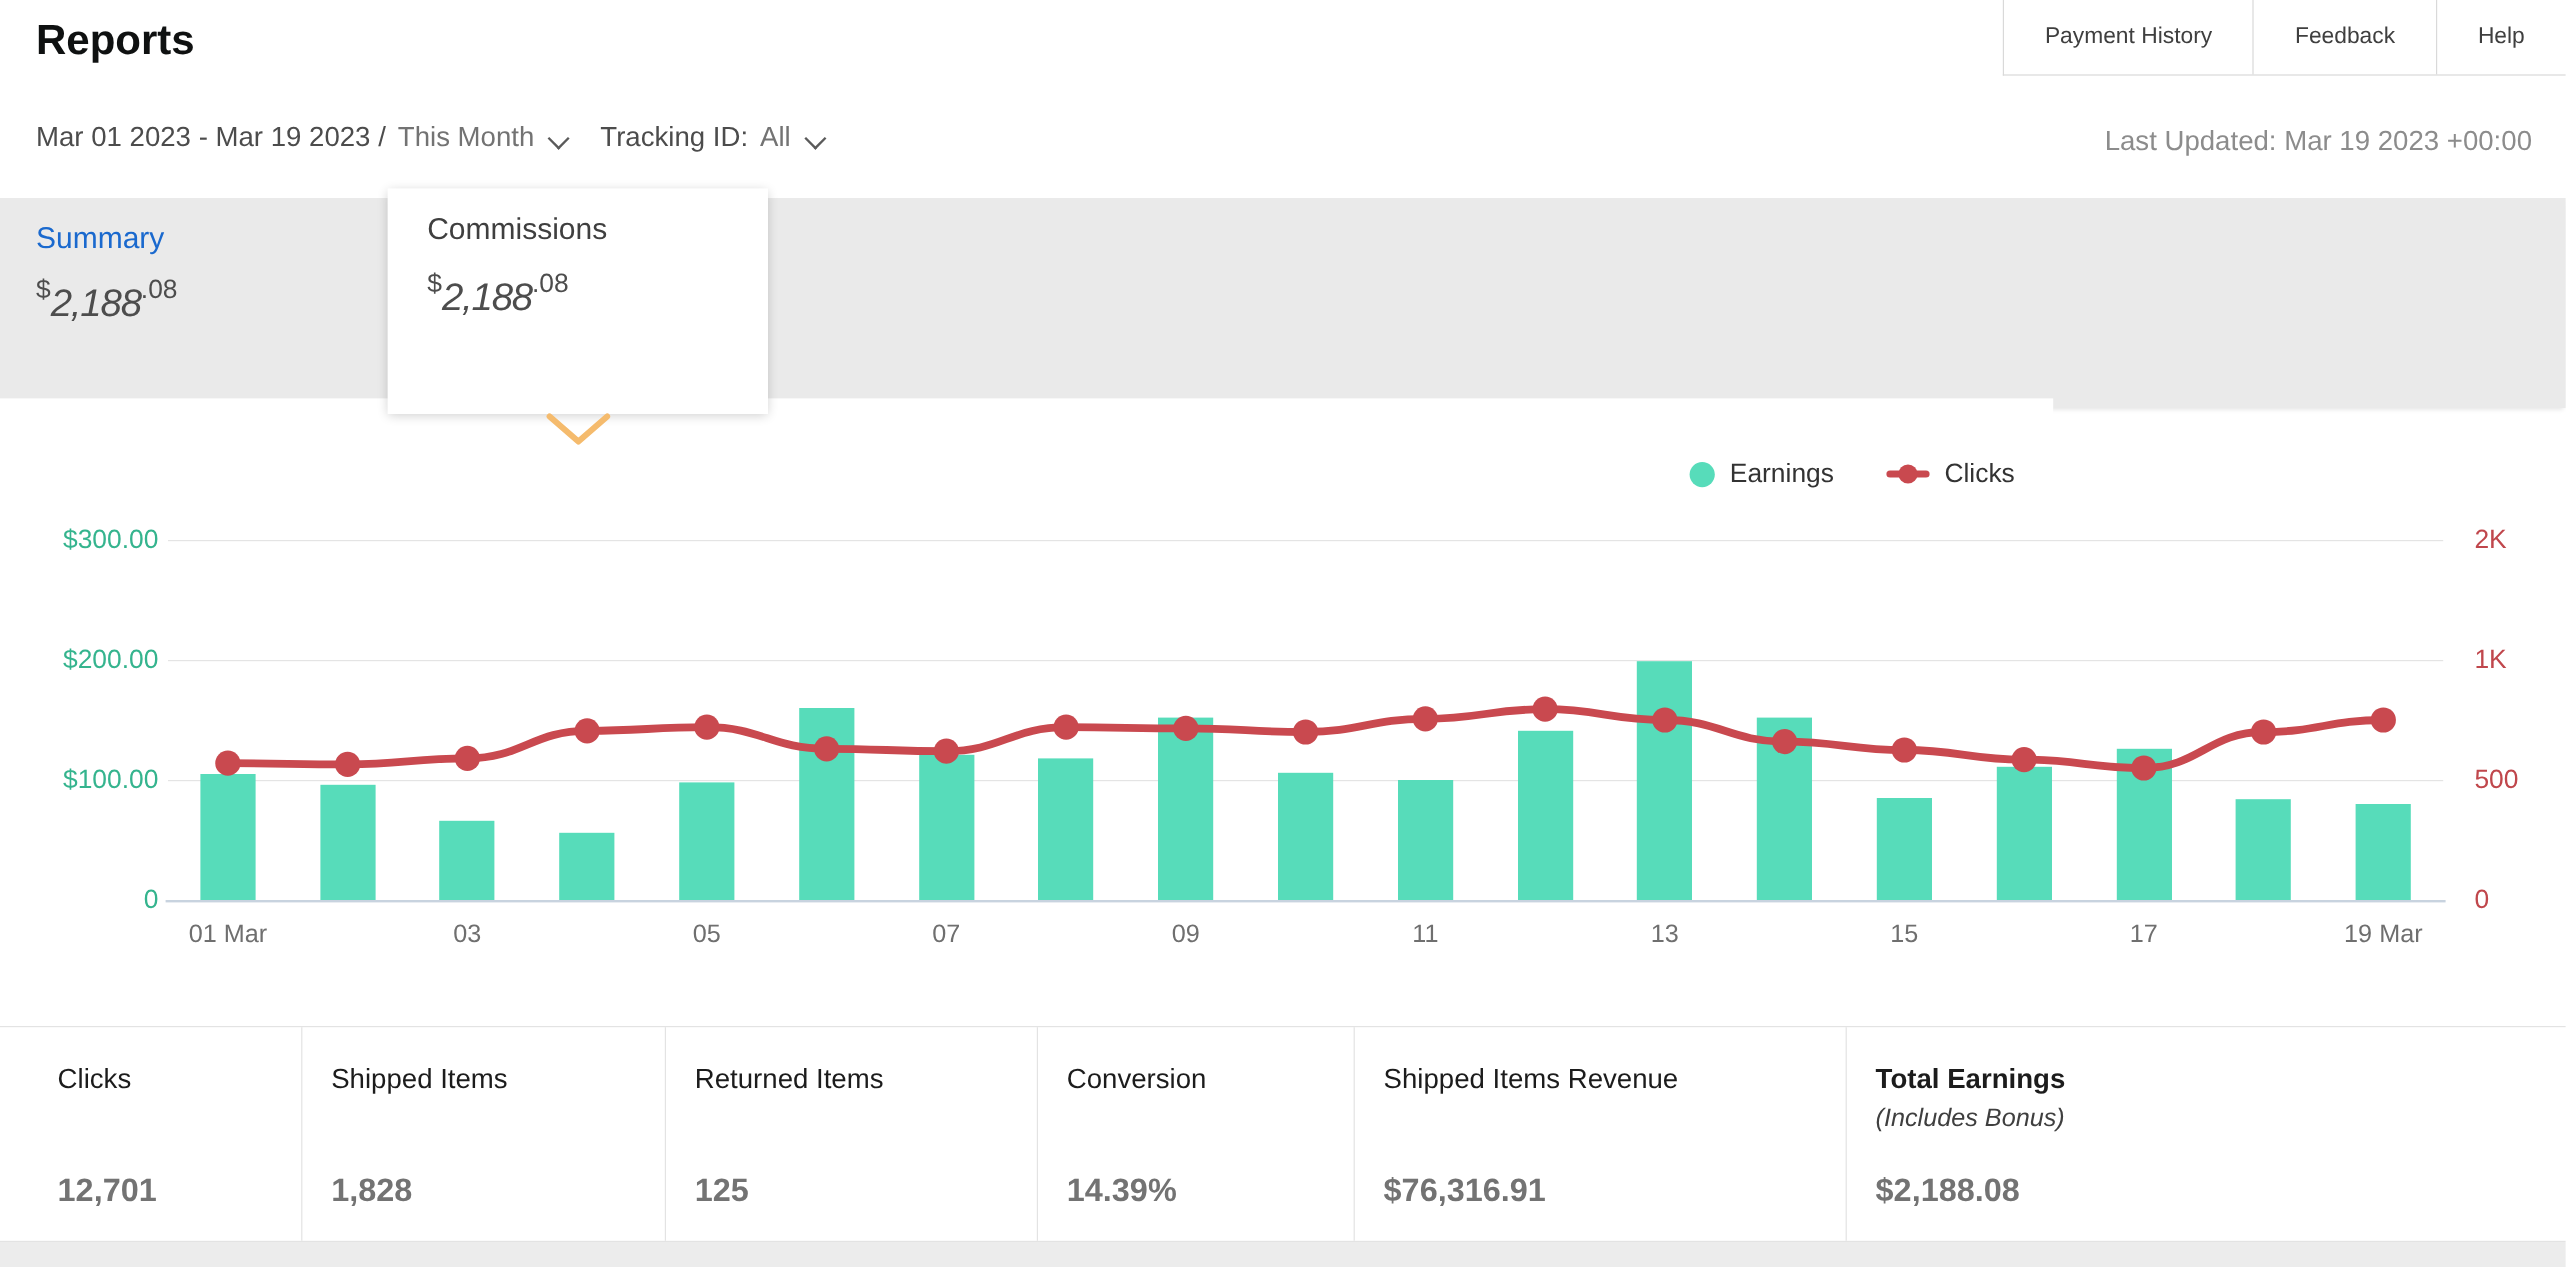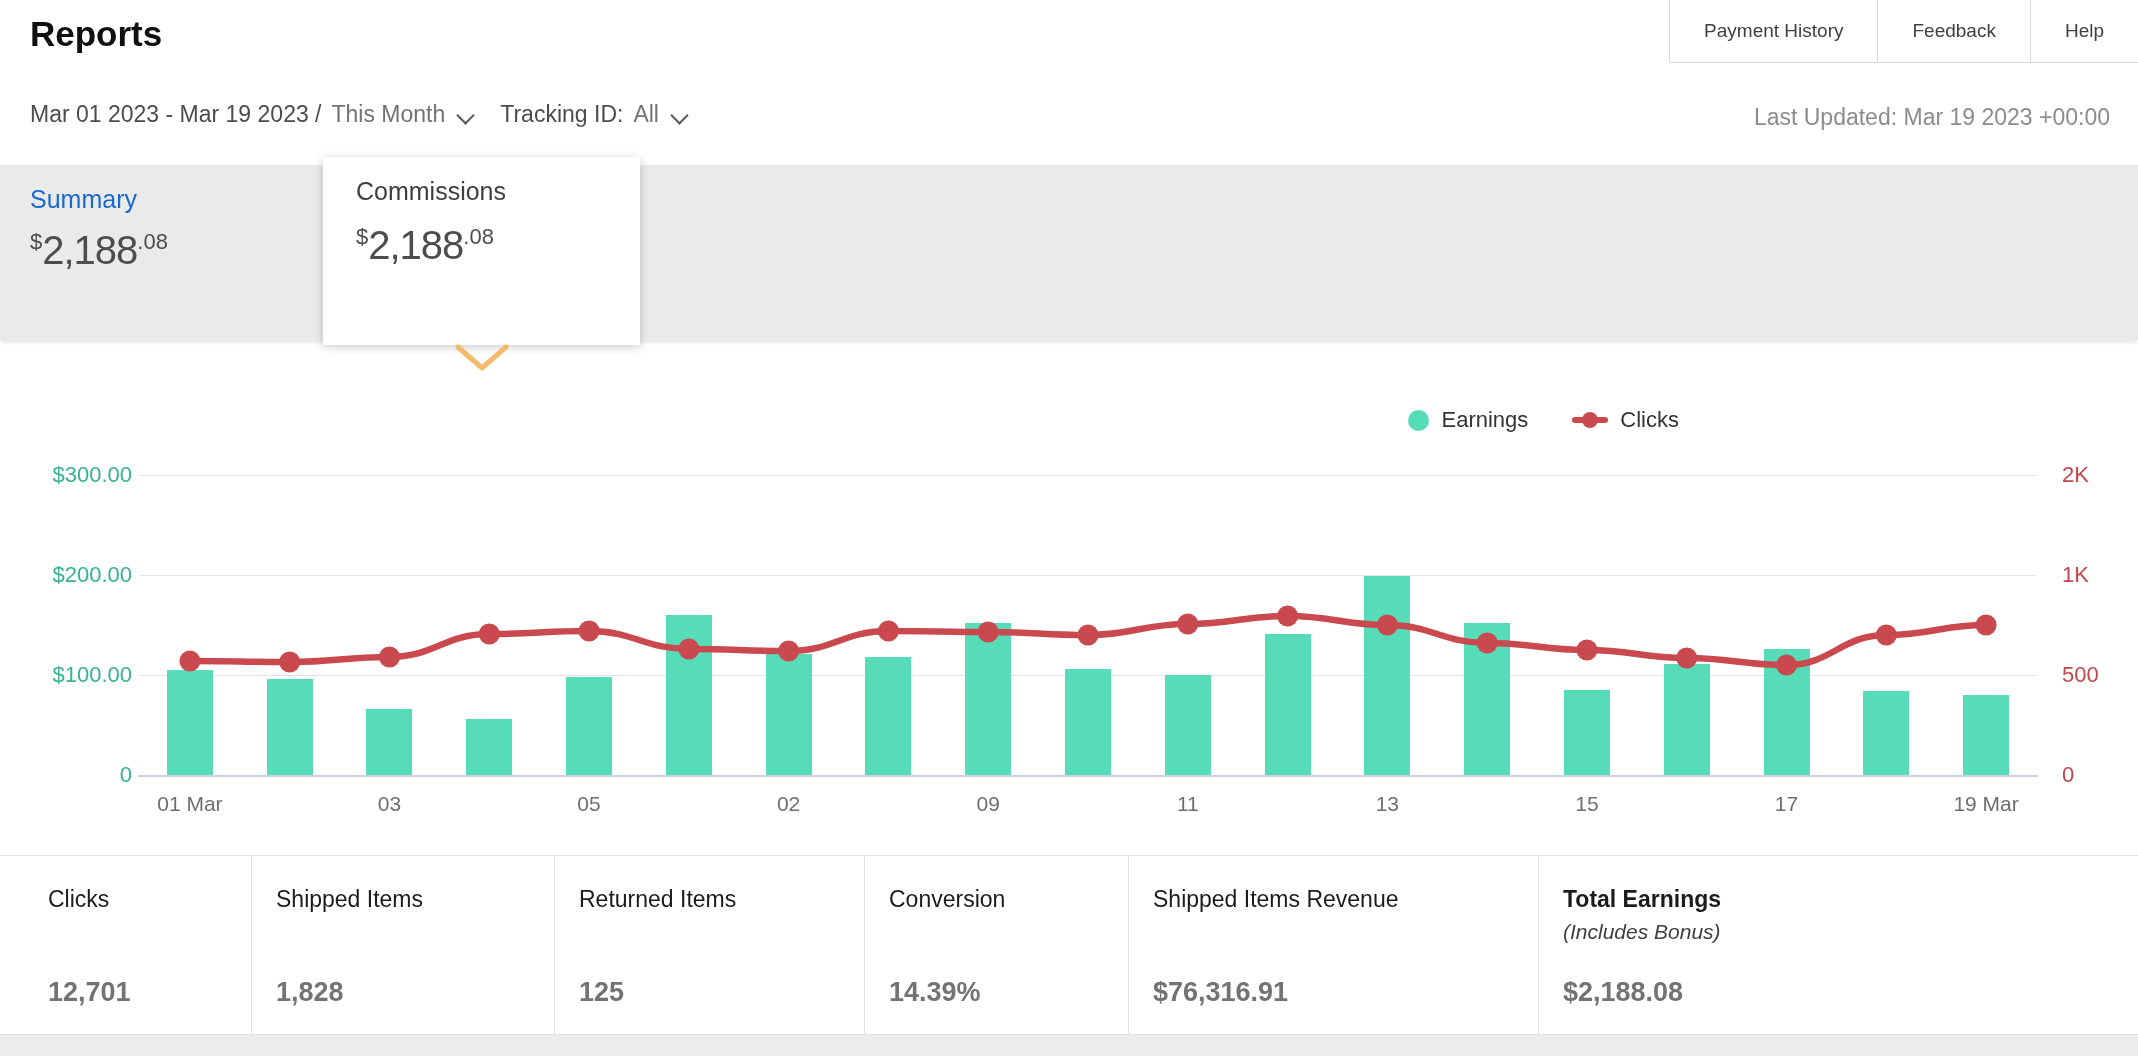--- a/index.html
+++ b/index.html
@@ -25,32 +25,32 @@
   .gap28{width:28px;}
   .last-updated{position:absolute;right:28px;top:104px;font-size:23px;color:#8c8c8c;}
 
   
   .band{position:absolute;left:0;right:0;top:165px;height:175px;background:#eaeaea;
         box-shadow:0 3px 4px -1px rgba(0,0,0,0.12);}
   .summary-tab{position:absolute;left:30px;top:20px;cursor:pointer;}
   .summary-tab .tab-label{font-size:25px;color:#1a69ce;}
   .money{display:block;margin-top:14px;color:#4d4d4d;}
   .money .cur{font-size:22px;vertical-align:15px;}
-  .money .main{font-size:40px;letter-spacing:-1px;}
+  .money .main{font-size:32px;letter-spacing:-1px;font-style:italic;}
   .money .cents{font-size:22px;vertical-align:15px;}
 
   
   .popup{position:absolute;left:323px;top:157px;width:317px;height:188px;background:#fff;
          box-shadow:0 2px 9px rgba(0,0,0,0.20);z-index:3;}
   .popup .popup-label{position:absolute;left:33px;top:20px;font-size:25px;color:#3f3f3f;}
   .popup .money{position:absolute;left:33px;top:52px;}
   .popup-arrow{position:absolute;left:455px;top:344px;z-index:4;}
 
   
-  .chart{position:absolute;left:0;top:357px;width:1711px;height:515px;background:#fff;}
+  .chart{position:absolute;left:0;top:332px;width:1711px;height:515px;background:#fff;}
   .legend{position:absolute;top:50px;right:32px;display:flex;align-items:center;gap:44px;font-size:22px;color:#333;}
   .legend .legend-item{display:flex;align-items:center;gap:12px;cursor:pointer;}
   .dot-earnings{width:21px;height:21px;border-radius:50%;}
   .marker-clicks{position:relative;width:36px;height:6px;border-radius:3px;}
   .marker-clicks::after{content:"";position:absolute;left:10px;top:-5px;width:16px;height:16px;border-radius:50%;
         background:inherit;}
   .plot{position:absolute;left:140px;top:118px;width:1896px;height:300px;}
   .gridline{position:absolute;left:0;width:100%;height:1px;background:#e4e4e4;}
   .baseline{position:absolute;left:-2px;right:-2px;bottom:-2px;height:2px;background:#c8d3df;}
   .bar{position:absolute;bottom:0;}
@@ -178,21 +178,21 @@
         <div class="ylab" style="color: rgb(53, 180, 142); top: 205px;">$200.00</div>
         <div class="ylab" style="color: rgb(53, 180, 142); top: 305px;">$100.00</div>
         <div class="ylab" style="color: rgb(53, 180, 142); top: 405px;">0</div>
         <div class="ylab-r" style="color: rgb(192, 71, 76); top: 105px;">2K</div>
         <div class="ylab-r" style="color: rgb(192, 71, 76); top: 205px;">1K</div>
         <div class="ylab-r" style="color: rgb(192, 71, 76); top: 305px;">500</div>
         <div class="ylab-r" style="color: rgb(192, 71, 76); top: 405px;">0</div>
         <div class="xlab" style="left: 119.895px;">01 Mar</div>
         <div class="xlab" style="left: 319.474px;">03</div>
         <div class="xlab" style="left: 519.053px;">05</div>
-        <div class="xlab" style="left: 718.632px;">02</div>
+        <div class="xlab" style="left: 718.632px;">07</div>
         <div class="xlab" style="left: 918.211px;">09</div>
         <div class="xlab" style="left: 1117.79px;">11</div>
         <div class="xlab" style="left: 1317.37px;">13</div>
         <div class="xlab" style="left: 1516.95px;">15</div>
         <div class="xlab" style="left: 1716.53px;">17</div>
         <div class="xlab" style="left: 1916.11px;">19 Mar</div>
       </div>
   </div>
 
   <div class="stats">

